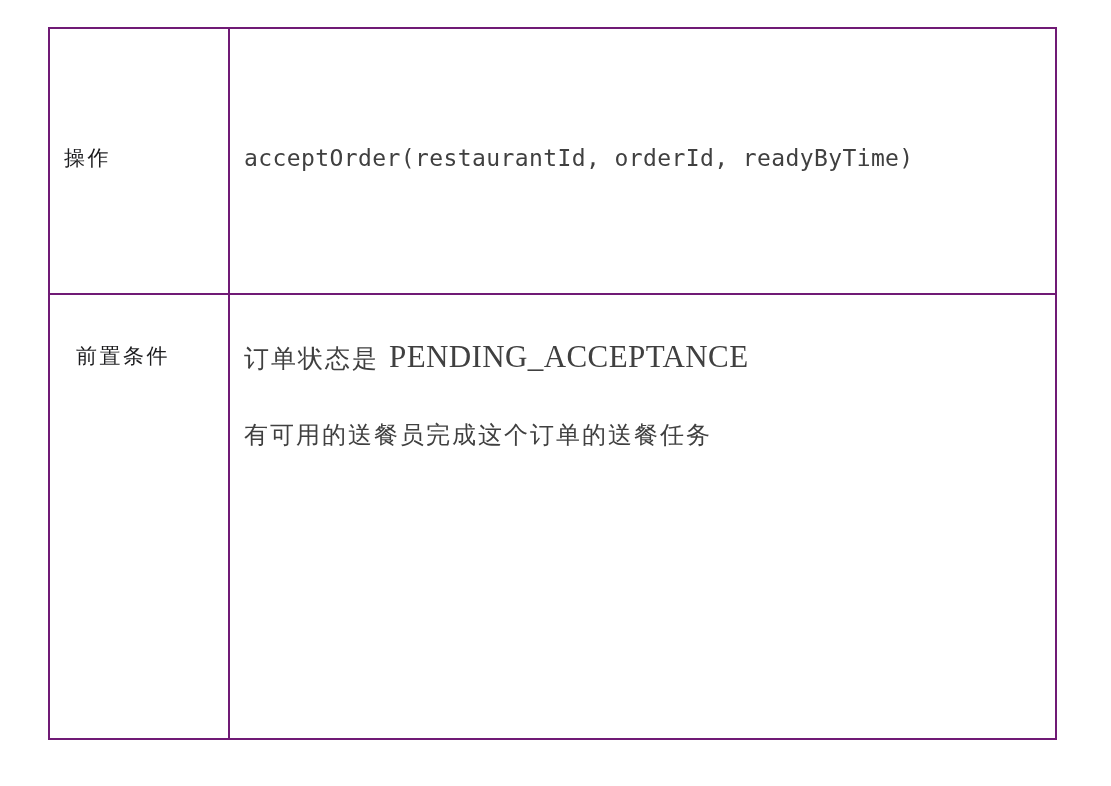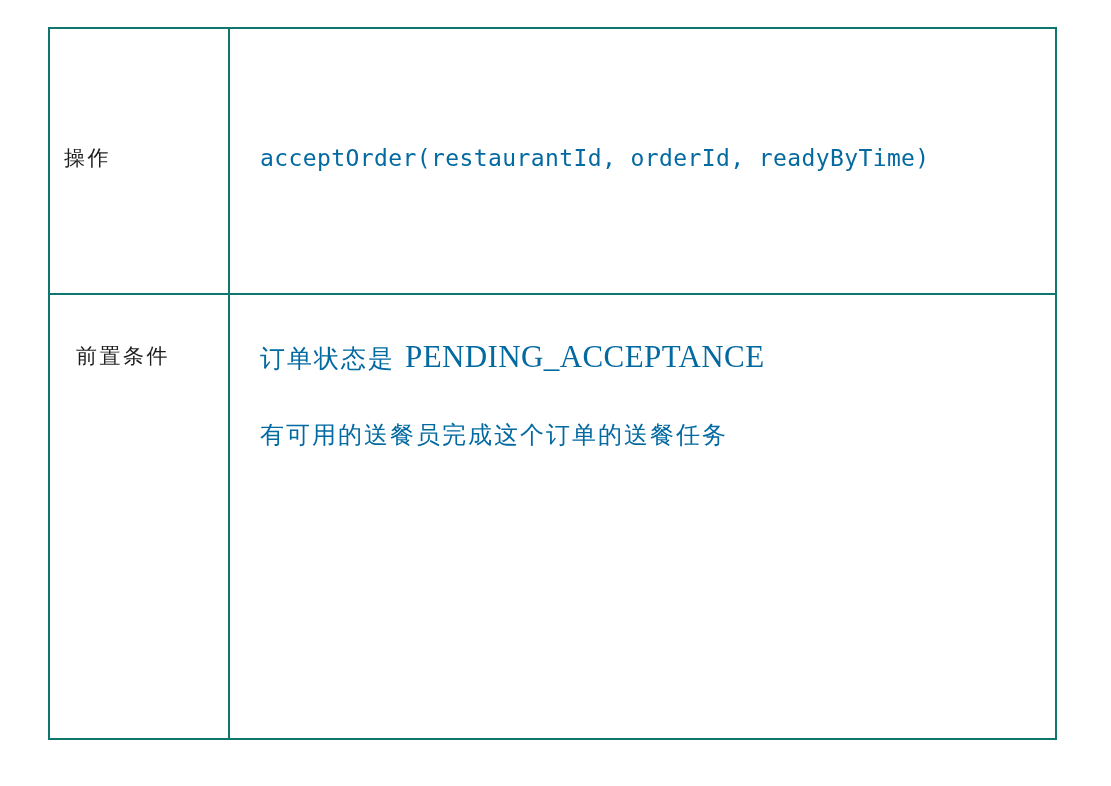--- a/index.html
+++ b/index.html
@@ -32,21 +32,21 @@
     left: 48px;
     top: 27px;
     width: 1007px;
     height: 713px;
     border-collapse: collapse;
     table-layout: fixed;
     background: #ffffff;
   }
 
   .spec-table td {
-    border: 2px solid #0f766e;
+    border: 2px solid #701a75;
     padding: 0;
     vertical-align: top;
     background: #ffffff;
   }
 
   
   .col-label { width: 180px; }
   .col-content { width: 827px; }
 
   
@@ -76,23 +76,23 @@
     position: relative;
     padding: 0;
   }
   .content-inner {
     position: relative;
     height: 100%;
   }
 
   .line {
     position: absolute;
-    left: 30px;
+    left: 14px;
     white-space: nowrap;
-    color: #0369a1;
+    color: #404040;
   }
 
   
   .code {
     font-family: "DejaVu Sans Mono", "Liberation Mono", monospace;
     font-size: 23px;
     letter-spacing: 0.4px;
   }
 
   

